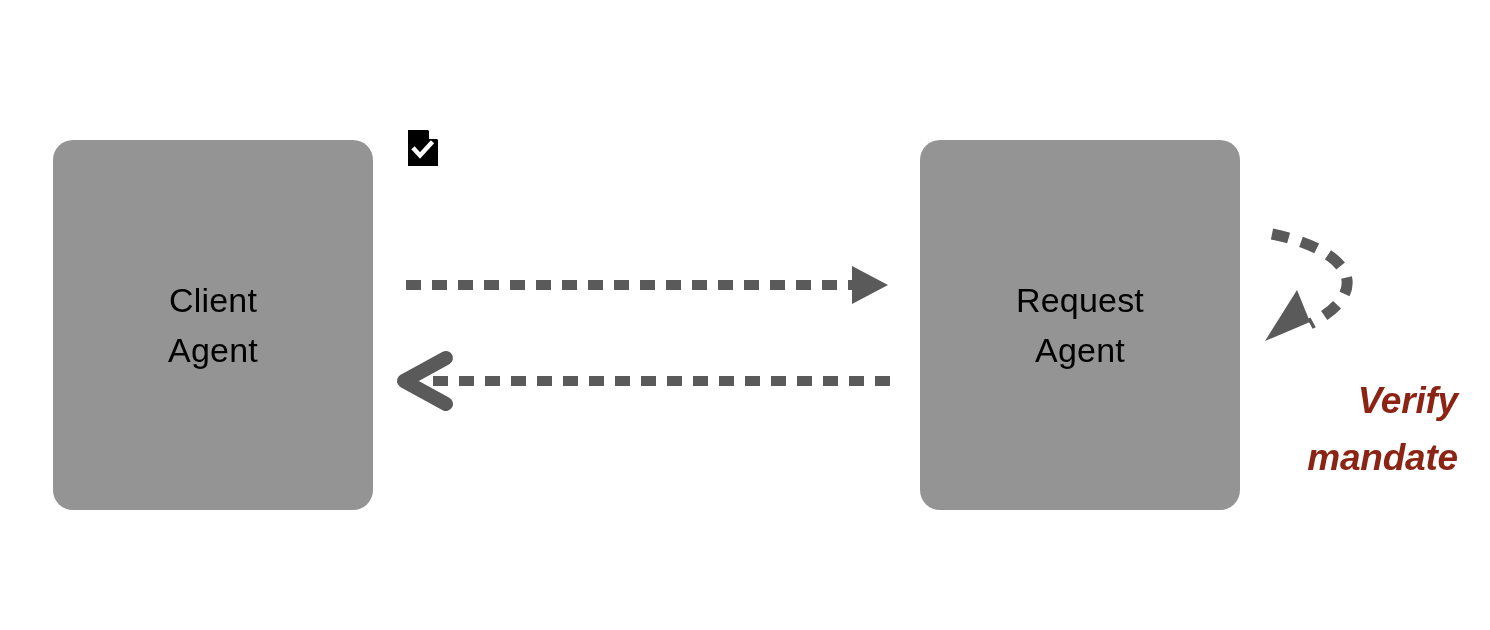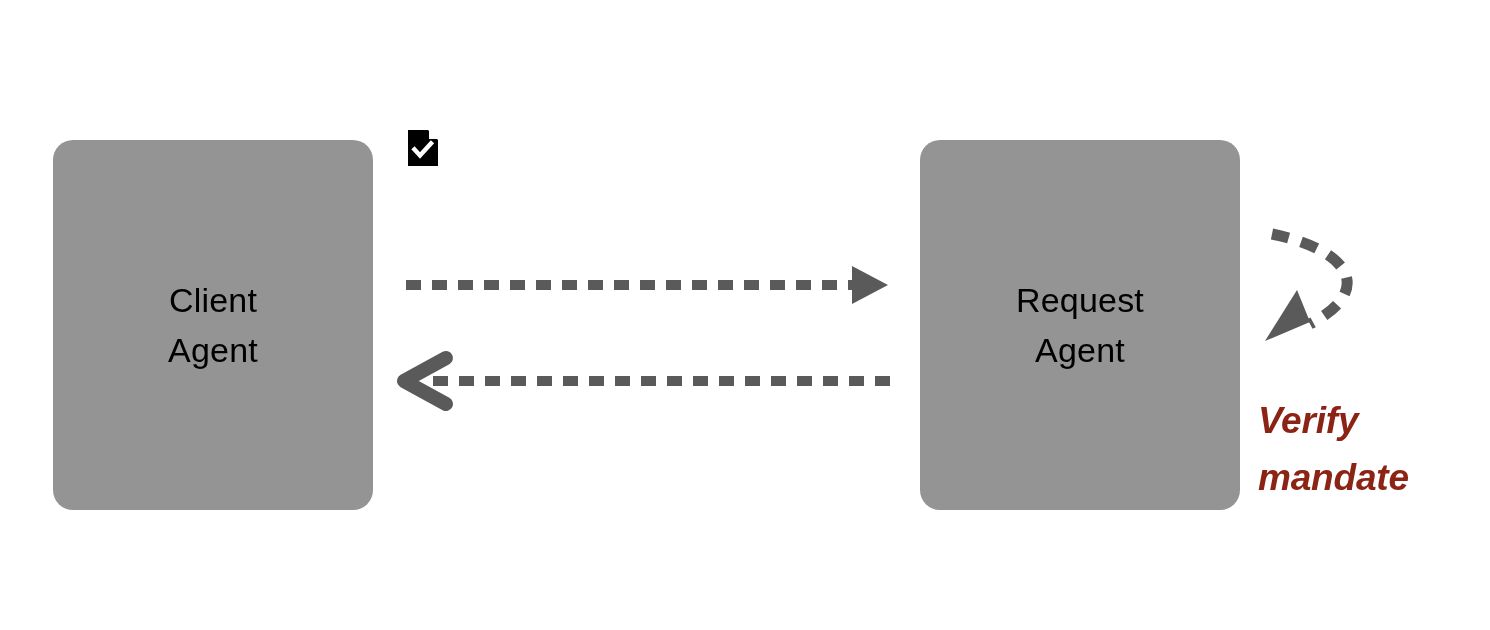--- a/index.html
+++ b/index.html
@@ -65,22 +65,23 @@
     top: 120px;
     width: 500px;
   }
   #response-label {
     left: 406px;
     top: 420px;
     width: 480px;
   }
   #verify-label {
     left: 1258px;
-    top: 392px;
+    top: 372px;
     width: 200px;
+    text-align: right;
   }
 
   
   .doc-icon {
     display: inline-block;
     vertical-align: -5px;
     margin-left: 8px;
   }
 
   

